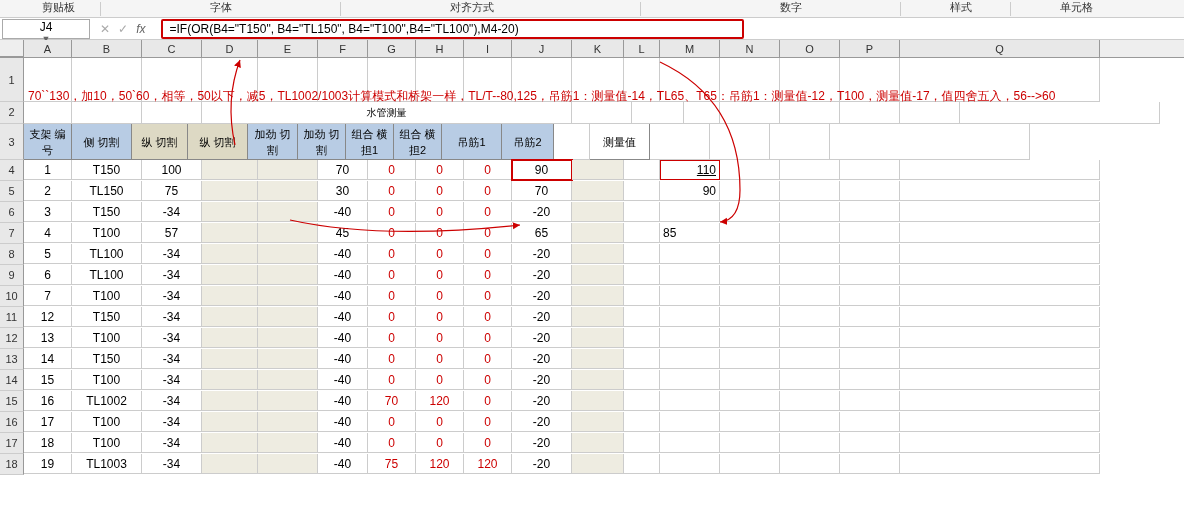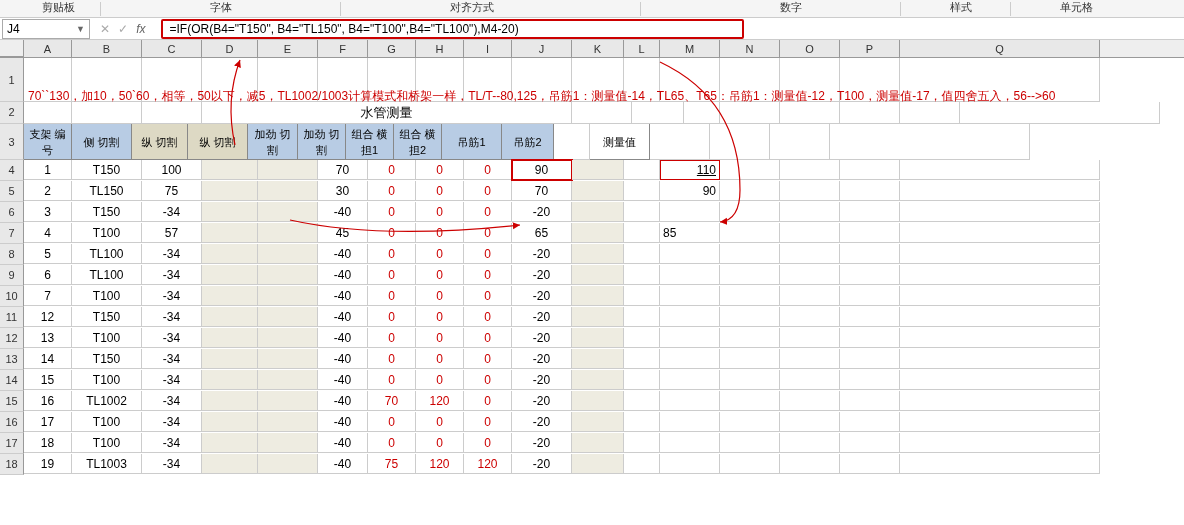--- a/index.html
+++ b/index.html
@@ -3,38 +3,38 @@
 <meta charset="utf-8">
 <style>
 * { box-sizing: border-box; margin: 0; padding: 0; }
 body { font-family: "Microsoft YaHei", Arial, sans-serif; font-size: 12px; background: #fff; user-select: none; }
 
 .ribbon { display: flex; height: 18px; border-bottom: 1px solid #ccc; background: #f5f5f5; position: relative; }
 .ribbon-group { text-align: center; font-size: 11px; color: #333; position: absolute; }
 .ribbon-sep { width: 1px; background: #ccc; height: 14px; position: absolute; top: 2px; }
 
 .namebox-row { display: flex; align-items: center; height: 22px; border-bottom: 1px solid #ccc; background: #fff; }
-.namebox { width: 88px; height: 20px; border: 1px solid #aaa; margin-left: 2px; padding: 0 4px; display: flex; align-items: center; justify-content: space-between; font-size: 12px; }
+.namebox { width: 88px; height: 20px; border: 1px solid #aaa; margin-left: 2px; padding: 0 4px; display: flex; align-items: center; justify-content: space-between; font-size: 12px; flex-direction: column; }
 .namebox .dd { font-size: 9px; color: #666; }
 .fx-controls { display: flex; align-items: center; gap: 8px; padding: 0 10px; color: #888; }
 .fx-label { font-style: italic; color: #666; font-size: 12px; padding-right: 6px; }
 .formula-bar { flex: 1; border: 2px solid #c00; border-radius: 2px; padding: 1px 6px; font-size: 12px; height: 20px; display: flex; align-items: center; margin-right: 440px; }
 
 .grid-wrap { position: relative; overflow: hidden; }
 .col-headers { display: flex; height: 18px; background: #eee; border-bottom: 1px solid #999; position: sticky; top: 0; }
 .corner { width: 24px; background: #eee; border-right: 1px solid #999; border-bottom: 1px solid #999; }
 .ch { border-right: 1px solid #999; text-align: center; font-size: 11px; color: #333; line-height: 18px; background: #e8e8e8; }
 
 .body-row { display: flex; }
 .rh { width: 24px; min-width: 24px; background: #e8e8e8; border-right: 1px solid #999; border-bottom: 1px solid #ccc; text-align: center; font-size: 11px; line-height: 20px; color: #333; }
 .cell { border-right: 1px solid #ccc; border-bottom: 1px solid #ccc; height: 20px; line-height: 20px; overflow: hidden; white-space: nowrap; padding: 0 3px; font-size: 12px; }
 .note-text { position: absolute; left: 28px; top: 48px; color: #c00; font-size: 12px; white-space: nowrap; }
 
 .title-row .cell { height: 22px; line-height: 22px; }
-.merged-title { text-align: center; font-size: 13px; font-weight: 500; }
+.merged-title { text-align: center; font-size: 10px; font-weight: 500; }
 
 .hdr { height: 36px; line-height: 16px; text-align: center; font-size: 11px; background: #b8cce4; border-right: 1px solid #888; border-bottom: 1px solid #888; display: flex; align-items: center; justify-content: center; white-space: normal; }
 .hdr2 { background: #ddd9c4; }
 .hdr-m { background: #fff; }
 
 .data-row .cell { height: 20px; text-align: center; font-size: 12px; }
 .txt-left { text-align: left; }
 .beige { background: #eeece1; }
 .red0 { color: #c00; }
 

